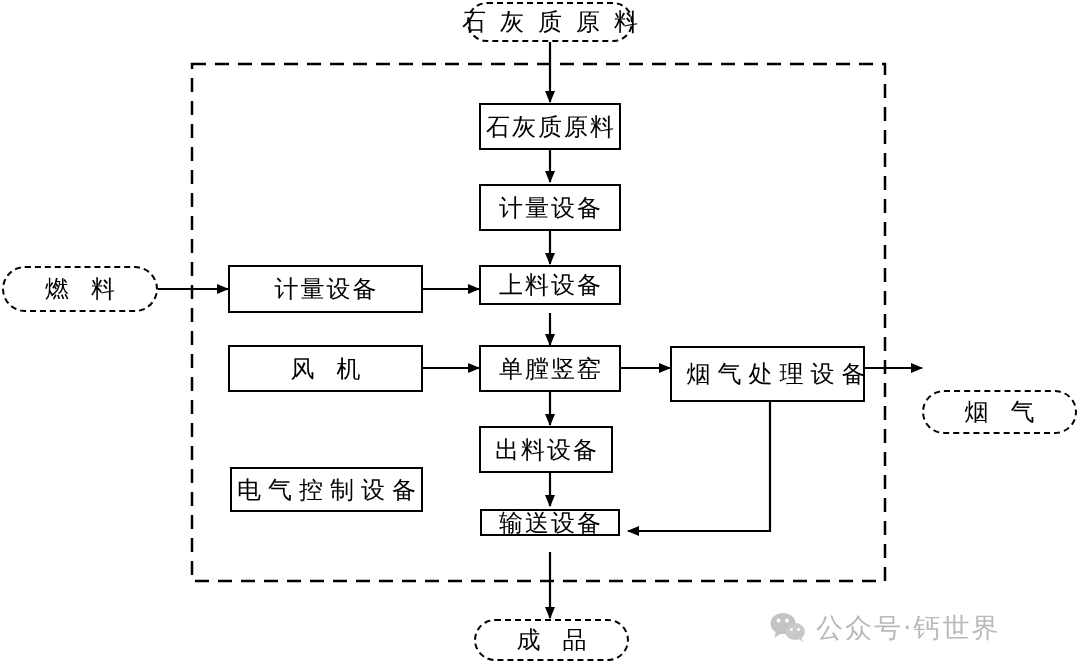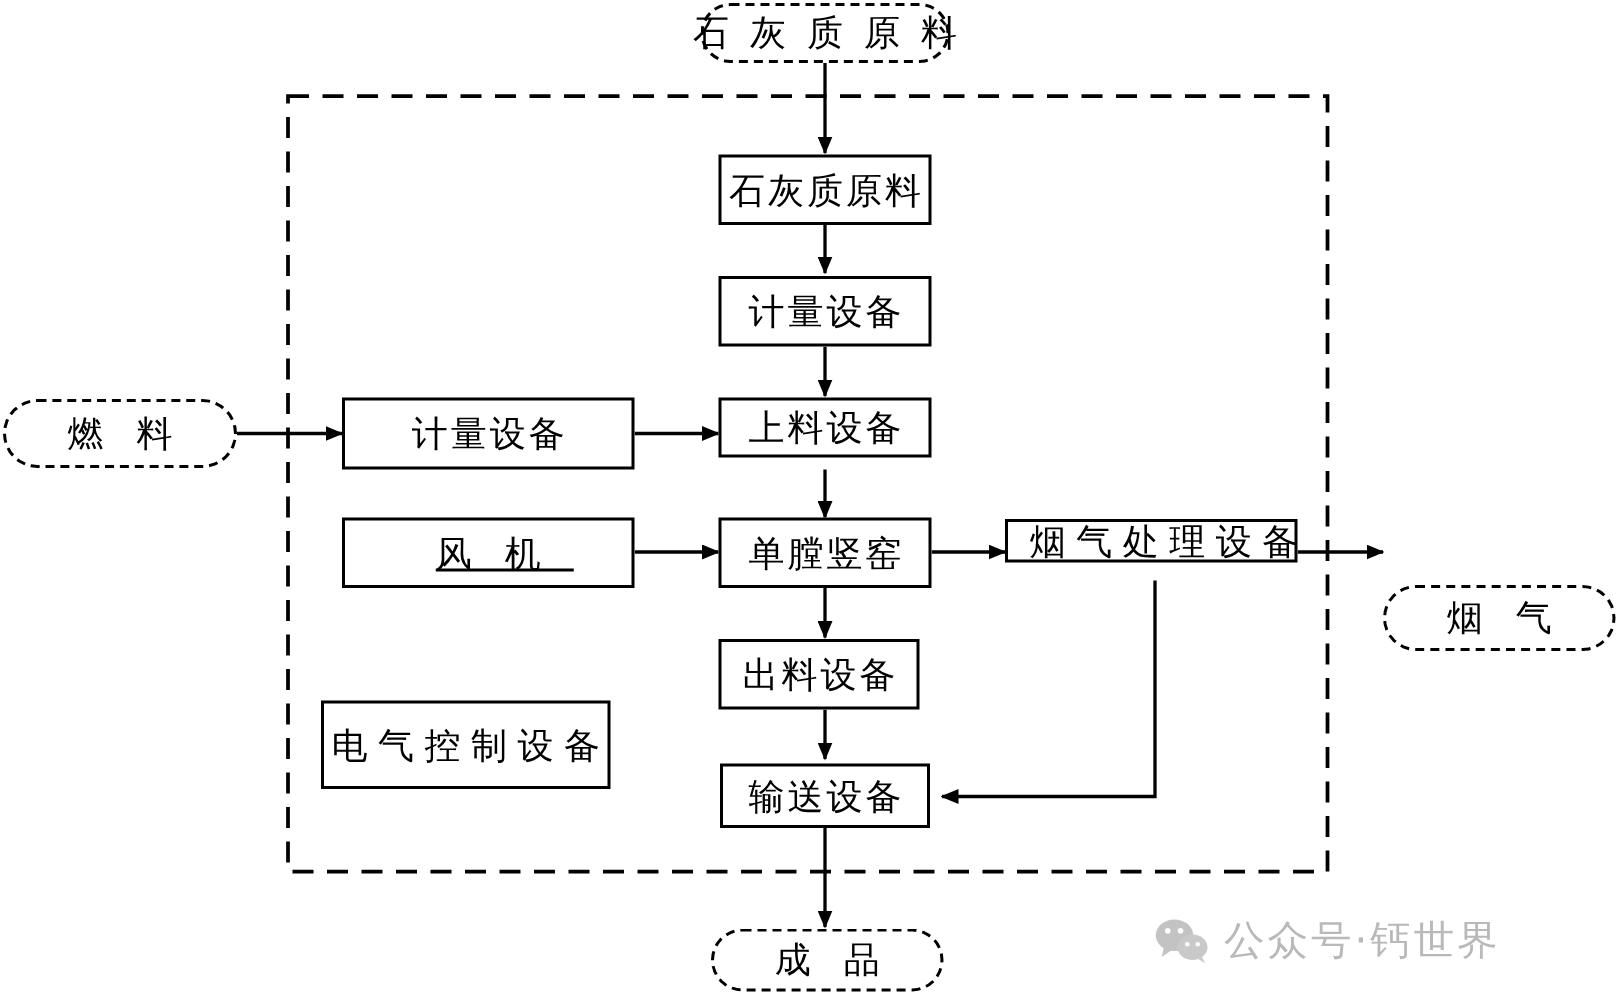--- a/index.html
+++ b/index.html
@@ -150,45 +150,45 @@
   </div>
 
   <div class="node term-node wide-space" style="left:2px; top:266px; width:156px; height:46px;">
     <span class="label">燃料</span>
   </div>
 
   <div class="node rect-node" style="left:228px; top:265px; width:195px; height:48px;">
     <span class="label">计量设备</span>
   </div>
 
-  <div class="node rect-node wide-space" style="left:228px; top:345px; width:195px; height:47px;text-decoration:underline;">
+  <div class="node rect-node wide-space" style="left:228px; top:345px; width:195px; height:47px;">
     <span class="label">风机</span>
   </div>
 
   <div class="node rect-node" style="left:479px; top:345px; width:142px; height:47px;">
     <span class="label">单膛竖窑</span>
   </div>
 
-  <div class="node rect-node loose" style="left:670px; top:346px; width:195px; height:29px;padding-left:17px;">
+  <div class="node rect-node loose" style="left:670px; top:346px; width:195px; height:56px;padding-left:17px;">
     <span class="label">烟气处理设备</span>
   </div>
 
   <div class="node term-node wide-space" style="left:922px; top:346px; width:155px; height:44px;margin-top:44px;">
     <span class="label">烟气</span>
   </div>
 
   <div class="node rect-node" style="left:479px; top:426px; width:134px; height:47px;">
     <span class="label">出料设备</span>
   </div>
 
-  <div class="node rect-node loose" style="left:214px; top:467px; width:193px; height:59px;">
+  <div class="node rect-node loose" style="left:230px; top:467px; width:193px; height:45px;">
     <span class="label">电气控制设备</span>
   </div>
 
-  <div class="node rect-node" style="left:480px; top:509px; width:140px; height:43px;text-align:center;">
+  <div class="node rect-node" style="left:480px; top:509px; width:140px; height:27px;text-align:center;">
     <span class="label">输送设备</span>
   </div>
 
   <div class="node term-node wide-space" style="left:474px; top:619px; width:155px; height:42px;">
     <span class="label">成品</span>
   </div>
 
   <div id="watermark">
     <svg width="36" height="30" viewBox="0 0 36 30">
       <ellipse cx="13" cy="11.5" rx="12.5" ry="10.5" fill="#c3c3c3"></ellipse>

